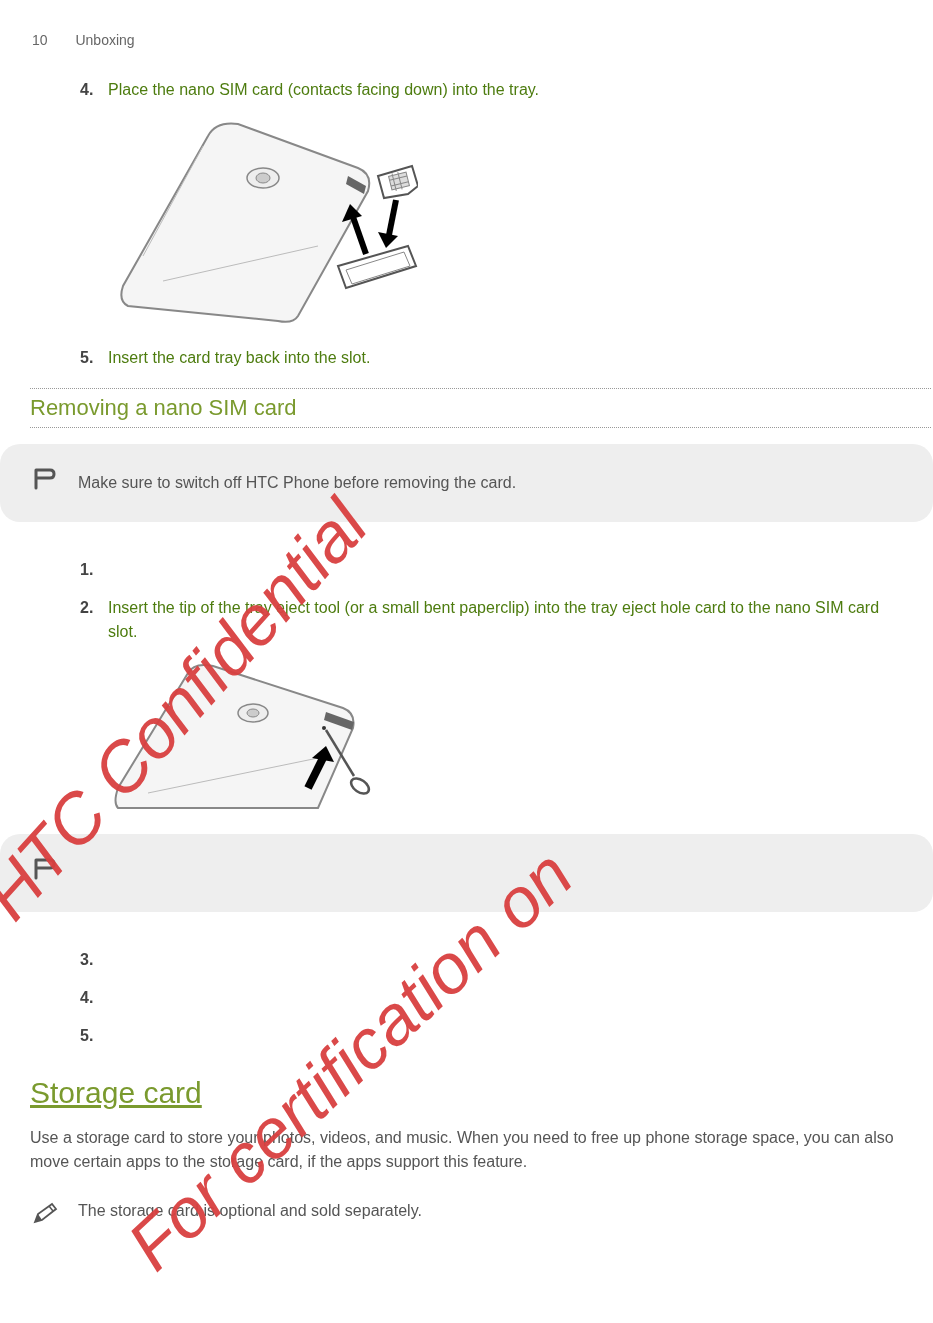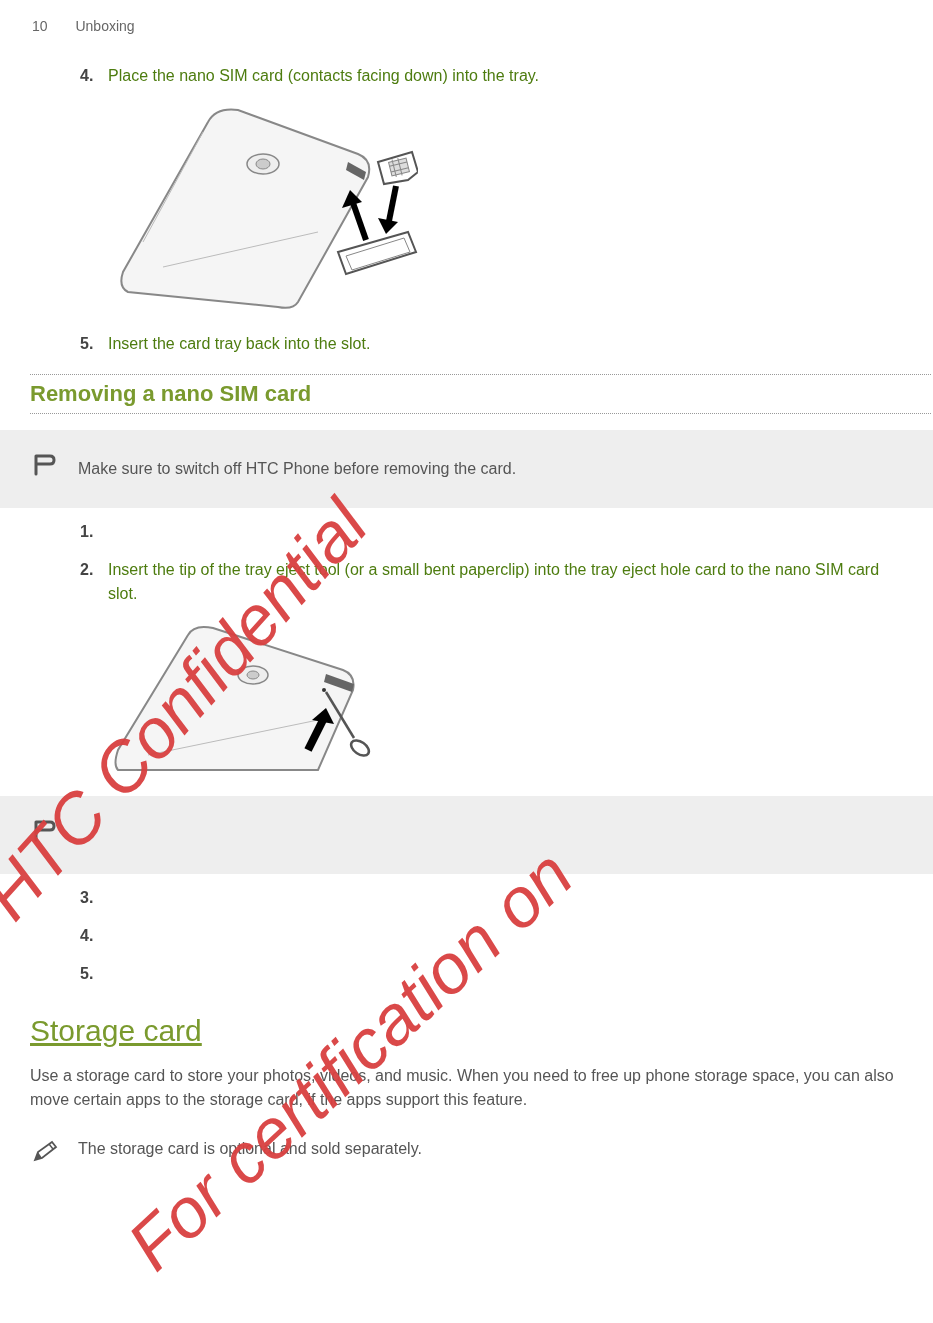--- a/index.html
+++ b/index.html
@@ -10,21 +10,21 @@
     body {
       font-family: Arial, Helvetica, sans-serif;
       width: 933px;
       height: 1323px;
       background: #fff;
       color: #555;
       position: relative;
       overflow: hidden;
     }
     .page-header {
-      padding: 18px 0 0 32px;
+      padding: 32px 0 0 32px;
       font-size: 14px;
       color: #666;
     }
     .page-header .page-num {
       display: inline-block;
       margin-right: 24px;
     }
     .content {
       padding: 30px 32px 0 80px;
     }
@@ -58,33 +58,34 @@
     }
     .dotted-divider {
       border: none;
       border-top: 1px dotted #999;
       margin: 12px 0 0 -50px;
       width: calc(100% + 80px);
     }
     .section-sub {
       font-size: 22px;
       color: #7a9a2e;
-      font-weight: 700;
+      font-weight: 400;
       padding-left: 0;
       margin-left: -50px;
       margin-top: 6px;
       margin-bottom: 6px;
     }
     .callout-box {
       background: #eeeeee;
-      margin: 16px 0 12px -80px;
+      margin: 16px 0 36px -80px;
       padding: 22px 32px 22px 32px;
       display: flex;
       align-items: center;
       width: calc(100% + 112px);
+      border-radius: 20px;
     }
     .callout-icon {
       width: 26px;
       min-width: 26px;
       margin-right: 20px;
       margin-left: 0;
     }
     .callout-text {
       font-size: 16px;
       color: #555;

